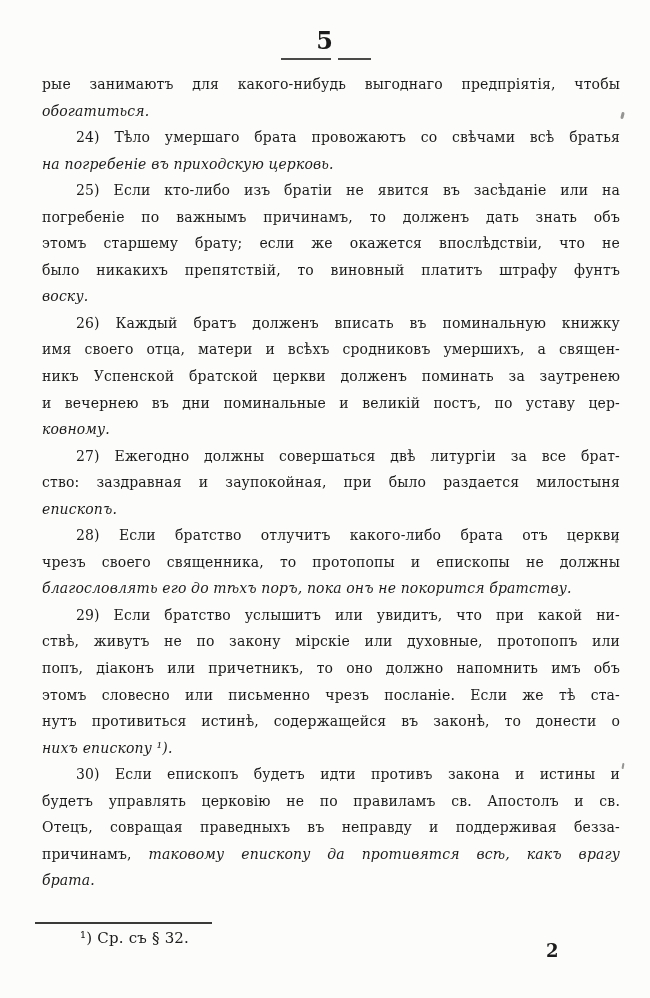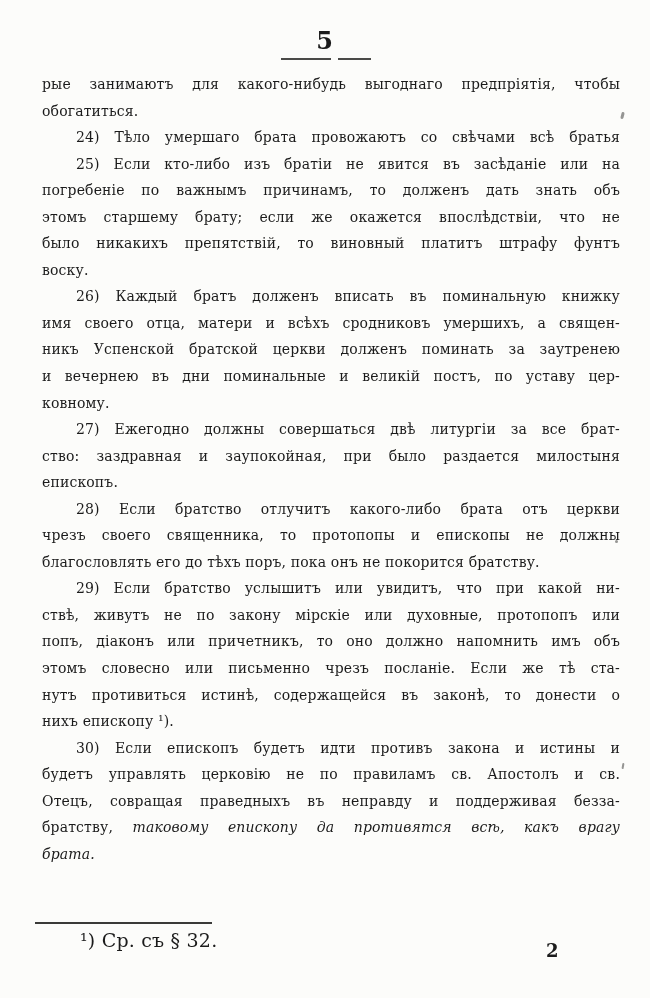--- a/index.html
+++ b/index.html
@@ -38,32 +38,32 @@
   }
   .line {
     line-height: 26.55px;
     font-size: 14px;
     text-align: justify;
     text-align-last: justify;
     white-space: nowrap;
     letter-spacing: 0.15px;
   }
   .line.first { text-indent: 34px; }
-  .line.last  { text-align-last: left; white-space: normal; }
+  .line.last  { text-align-last: left; white-space: normal; font-style: italic; }
   .it { font-style: italic; }
 
   .footnote-rule {
     position: absolute;
     top: 922px; left: 35px; width: 177px; height: 2px;
     background: #3a3a38;
   }
   .footnote {
     position: absolute;
     top: 929px; left: 80px;
-    font-size: 19px;
+    font-size: 15px;
     letter-spacing: 0.2px;
   }
   .signature {
     position: absolute;
     top: 940px; left: 546px;
     font-size: 18px;
     font-weight: 700;
   }
   .speck { position: absolute; background: #6a6a66; border-radius: 50%; opacity: .7; }
   .speck.s1 { top: 112px; left: 621px; width: 3px; height: 7px; border-radius: 2px; transform: rotate(14deg); }
@@ -83,20 +83,21 @@
 
   <div class="body-text">
 
     <div>
       <div class="line">рые занимаютъ для какого-нибудь выгоднаго предпріятія, чтобы</div>
       <div class="line last">обогатиться.</div>
     </div>
 
     <div>
       <div class="line first">24) Тѣло умершаго брата провожаютъ со свѣчами всѣ братья</div>
+      <div class="line last">на погребеніе въ приходскую церковь.</div>
     </div>
 
     <div>
       <div class="line first">25) Если кто-либо изъ братіи не явится въ засѣданіе или на</div>
       <div class="line">погребеніе по важнымъ причинамъ, то долженъ дать знать объ</div>
       <div class="line">этомъ старшему брату; если же окажется впослѣдствіи, что не</div>
       <div class="line">было никакихъ препятствій, то виновный платитъ штрафу фунтъ</div>
       <div class="line last">воску.</div>
     </div>
 
@@ -126,21 +127,21 @@
       <div class="line">попъ, діаконъ или причетникъ, то оно должно напомнить имъ объ</div>
       <div class="line">этомъ словесно или письменно чрезъ посланіе. Если же тѣ ста-</div>
       <div class="line">нутъ противиться истинѣ, содержащейся въ законѣ, то донести о</div>
       <div class="line last">нихъ епископу ¹).</div>
     </div>
 
     <div>
       <div class="line first">30) Если епископъ будетъ идти противъ закона и истины и</div>
       <div class="line">будетъ управлять церковію не по правиламъ св. Апостолъ и св.</div>
       <div class="line">Отецъ, совращая праведныхъ въ неправду и поддерживая безза-</div>
-      <div class="line"><span>братству, </span><span class="it">таковому епископу да противятся всѣ, какъ врагу</span></div>
+      <div class="line"><span>причинамъ, </span><span class="it">таковому епископу да противятся всѣ, какъ врагу</span></div>
       <div class="line last it">брата.</div>
     </div>
 
   </div>
 
   <div class="footnote-rule"></div>
   <div class="footnote">¹) Ср. съ § 32.</div>
   <div class="signature">2</div>
 
   <div class="speck s1"></div>

